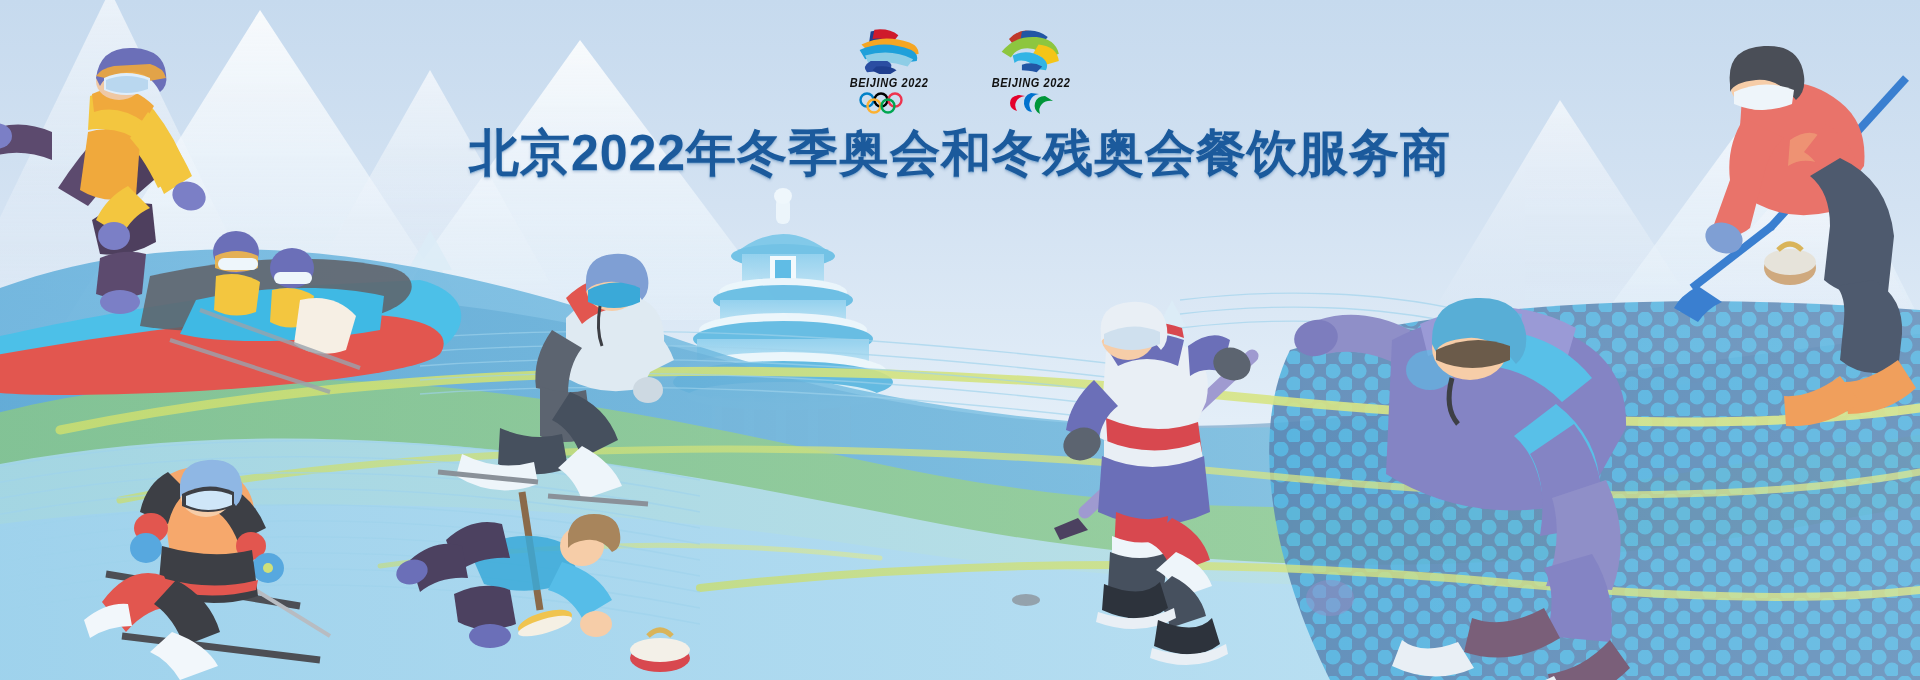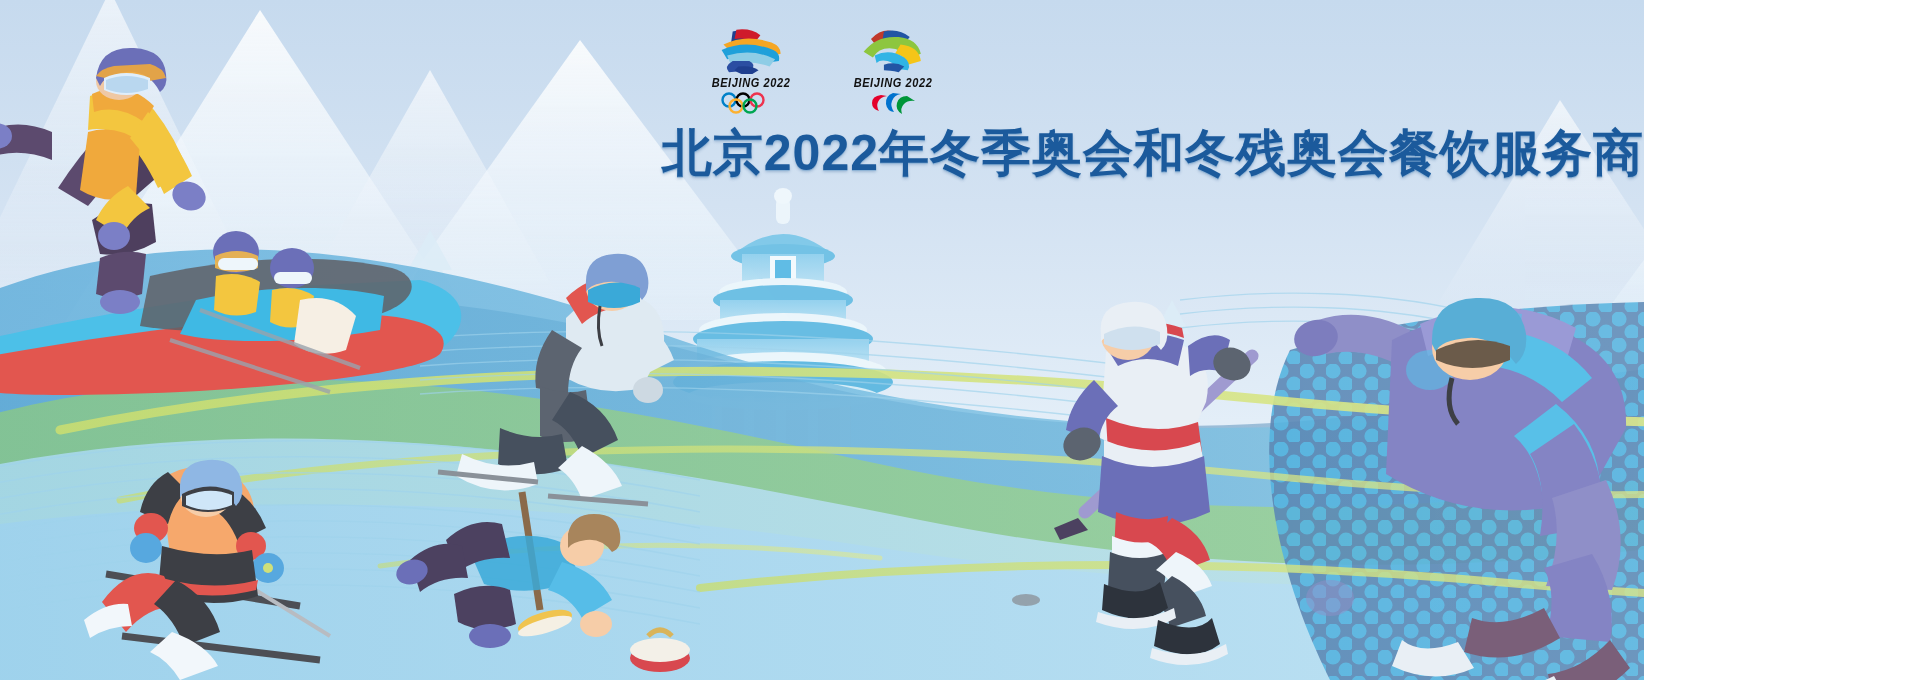--- a/index.html
+++ b/index.html
@@ -1,17 +1,17 @@
 <!DOCTYPE html>
 <html><head>
 <meta charset="utf-8">
 <style>
   html,body{margin:0;padding:0;background:#fff;}
   #stage{
-    position:relative;width:1644px;height:680px;overflow:hidden;
+    position:relative;width:1920px;height:680px;overflow:hidden;
     font-family:"Liberation Sans",sans-serif;
     background:linear-gradient(175deg,#c9dcef 0%,#cfe0f1 18%,#dce8f6 45%,#e7f0f8 70%,#dceaf6 100%);
     text-decoration:underline;
   }
   .layer{position:absolute;inset:0;}
   svg.layer{width:1920px;height:680px;display:block;}
 
   
   #emblems{
     position:absolute;left:50%;top:26px;transform:translateX(-50%);
@@ -21,21 +21,21 @@
   .emblem .mark{height:48px;display:block;}
   .emblem .wordmark{
     font-family:"Liberation Sans",sans-serif;
     font-style:italic;font-weight:bold;font-size:11px;letter-spacing:.6px;
     color:#111;margin-top:3px;white-space:nowrap;
     transform:scaleY(1.12);
   }
   .emblem .rings{margin-top:3px;}
 
   #page-title{
-    position:absolute;left:0;right:0;top:120px;text-align:right;z-index:45;
+    position:absolute;left:0;right:0;top:120px;text-align:center;z-index:45;
     font-family:"Liberation Sans",sans-serif;
     font-weight:bold;font-size:50px;letter-spacing:1px;
     color:#1b5a9c;
     text-shadow:0 1px 0 #8fb4d6, 0 2px 3px rgba(30,80,140,.28);
     white-space:nowrap;
   }
 </style>
 </head>
 <body>
 

